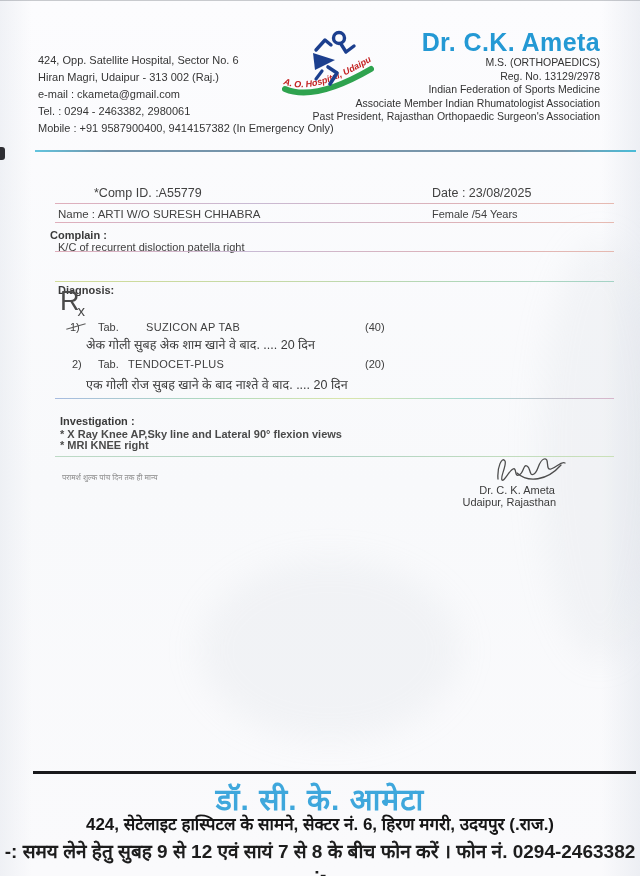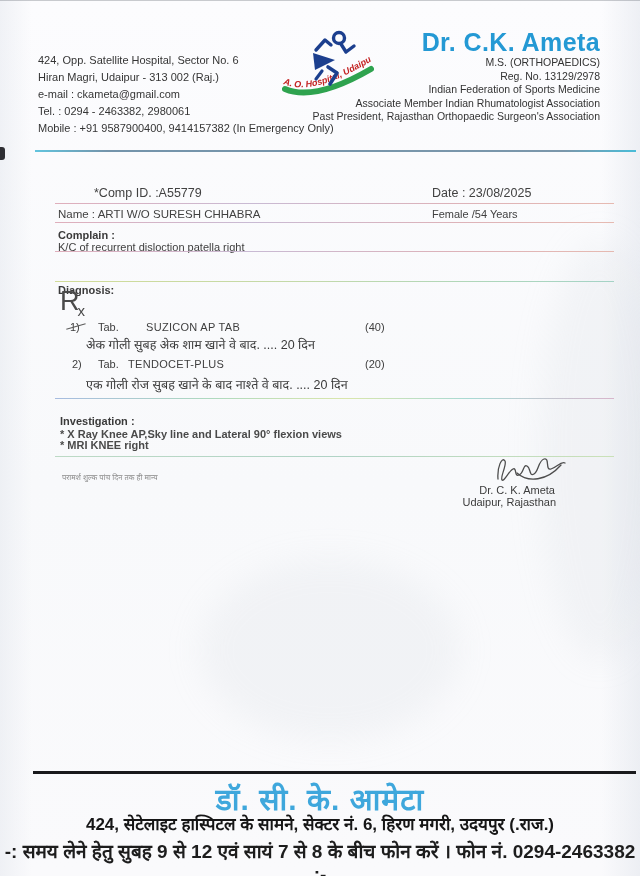--- a/index.html
+++ b/index.html
@@ -109,21 +109,21 @@
     <span>Date : </span><span>23/08/2025</span>
   </div>
   <div class="ln ln-pink" style="top:203px;"></div>
 
   <div class="abs t fs11" style="left:58px;top:208px;">
     <span>Name : </span><span>ARTI W/O SURESH CHHABRA</span>
   </div>
   <div class="abs t fs10" style="left:432px;top:208px;">Female /54 Years</div>
   <div class="ln ln-pink" style="top:222px;"></div>
 
-  <div class="abs lbl" style="left:58px;top:229px;">Complain :</div>
+  <div class="abs lbl" style="left:50px;top:229px;">Complain :</div>
   <div class="abs body-txt" style="left:58px;top:241px;">K/C of recurrent disloction patella right</div>
   <div class="ln ln-pink" style="top:251px;"></div>
 
   <div class="abs lbl" style="left:58px;top:256px;margin-top:28px;">Diagnosis:</div>
   <div class="ln ln-olive" style="top:281px;"></div>
 
   <div class="abs rx"><span>R</span><span class="sub">x</span></div>
 
   <div class="medrow" style="top:321px;">
     <span style="left:70px;" class="struck">1)</span>

